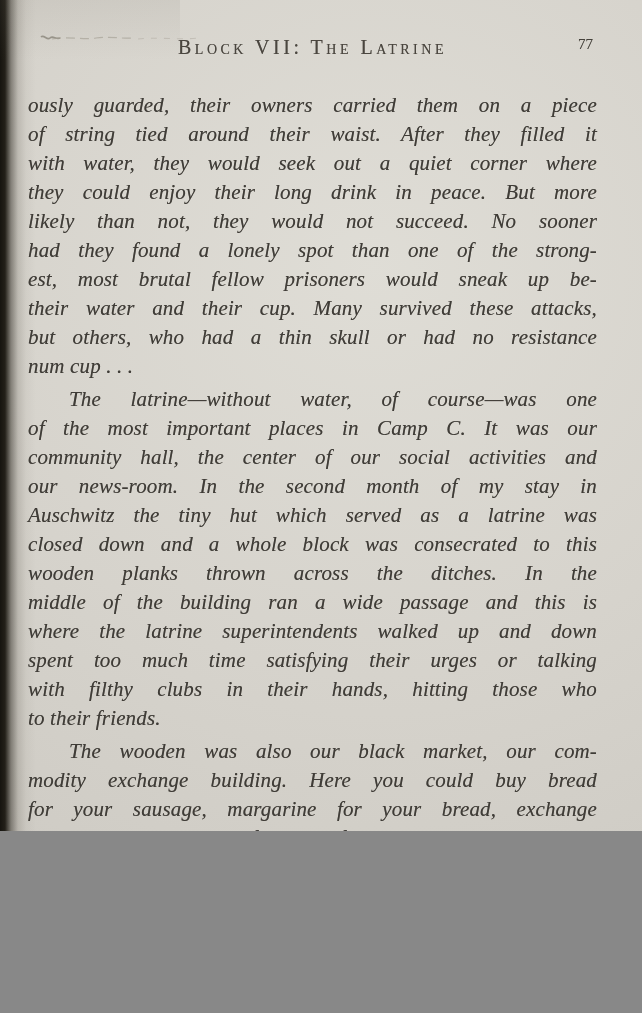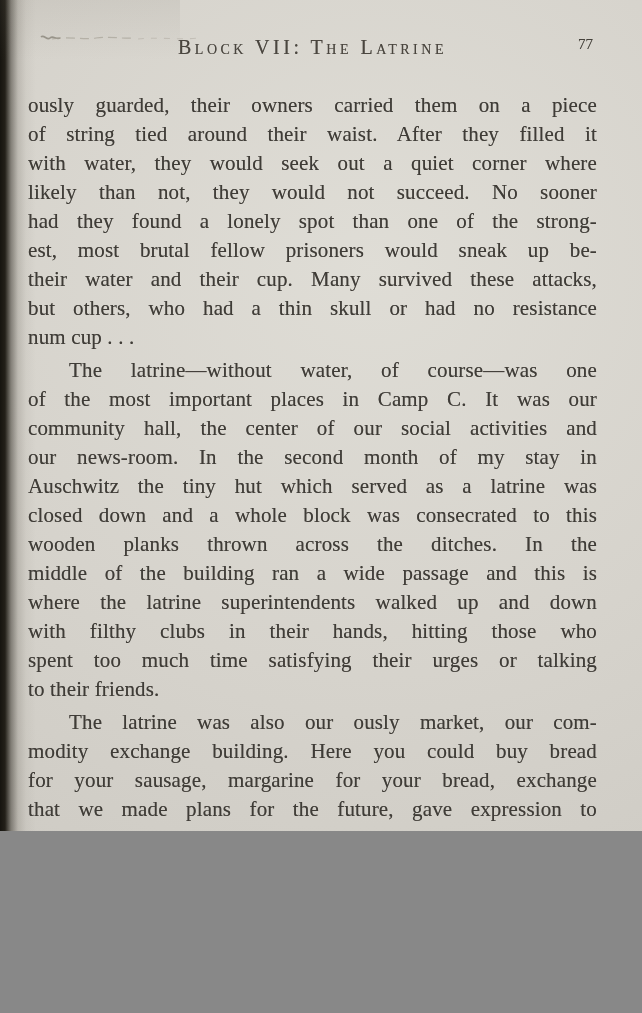--- a/index.html
+++ b/index.html
@@ -83,20 +83,21 @@
   .paragraph { margin: 0; }
   .paragraph + .paragraph { margin-top: 4px; }
   .line {
     font-size: 21px;
     line-height: 29px;
     text-align: justify;
     text-align-last: justify;
     letter-spacing: 0.15px;
     white-space: normal;
     text-shadow: 0 0 0.5px rgba(63,60,55,0.55);
+    font-style: italic;
   }
   .line.indent { padding-left: 41px; }
   .line.short { text-align-last: left; }
 </style>
 </head>
 <body>
 
 <div class="page">
 
   <div class="edge-shadow"></div>
@@ -111,42 +112,43 @@
   <div class="page-header">
     <span class="running-title">Block VII: The Latrine</span>
     <span class="page-number">77</span>
   </div>
 
   <div class="text-block">
       <div class="paragraph">
         <div class="line">ously guarded, their owners carried them on a piece</div>
         <div class="line">of string tied around their waist. After they filled it</div>
         <div class="line">with water, they would seek out a quiet corner where</div>
+        <div class="line">they could enjoy their long drink in peace. But more</div>
         <div class="line">likely than not, they would not succeed. No sooner</div>
         <div class="line">had they found a lonely spot than one of the strong-</div>
         <div class="line">est, most brutal fellow prisoners would sneak up be-</div>
         <div class="line">their water and their cup. Many survived these attacks,</div>
         <div class="line">but others, who had a thin skull or had no resistance</div>
         <div class="line short">num cup . . .</div>
       </div>
       <div class="paragraph">
         <div class="line indent">The latrine—without water, of course—was one</div>
         <div class="line">of the most important places in Camp C. It was our</div>
         <div class="line">community hall, the center of our social activities and</div>
         <div class="line">our news-room. In the second month of my stay in</div>
         <div class="line">Auschwitz the tiny hut which served as a latrine was</div>
         <div class="line">closed down and a whole block was consecrated to this</div>
         <div class="line">wooden planks thrown across the ditches. In the</div>
         <div class="line">middle of the building ran a wide passage and this is</div>
         <div class="line">where the latrine superintendents walked up and down</div>
+        <div class="line">spent too much time satisfying their urges or talking</div>
         <div class="line">with filthy clubs in their hands, hitting those who</div>
-        <div class="line">spent too much time satisfying their urges or talking</div>
         <div class="line short">to their friends.</div>
       </div>
       <div class="paragraph">
-        <div class="line indent">The latrine was also our ously market, our com-</div>
+        <div class="line indent">The wooden was also our black market, our com-</div>
         <div class="line">modity exchange building. Here you could buy bread</div>
         <div class="line">for your sausage, margarine for your bread, exchange</div>
         <div class="line">that we made plans for the future, gave expression to</div>
       </div>
     </div>
 
 </div>
 
 </body></html>

